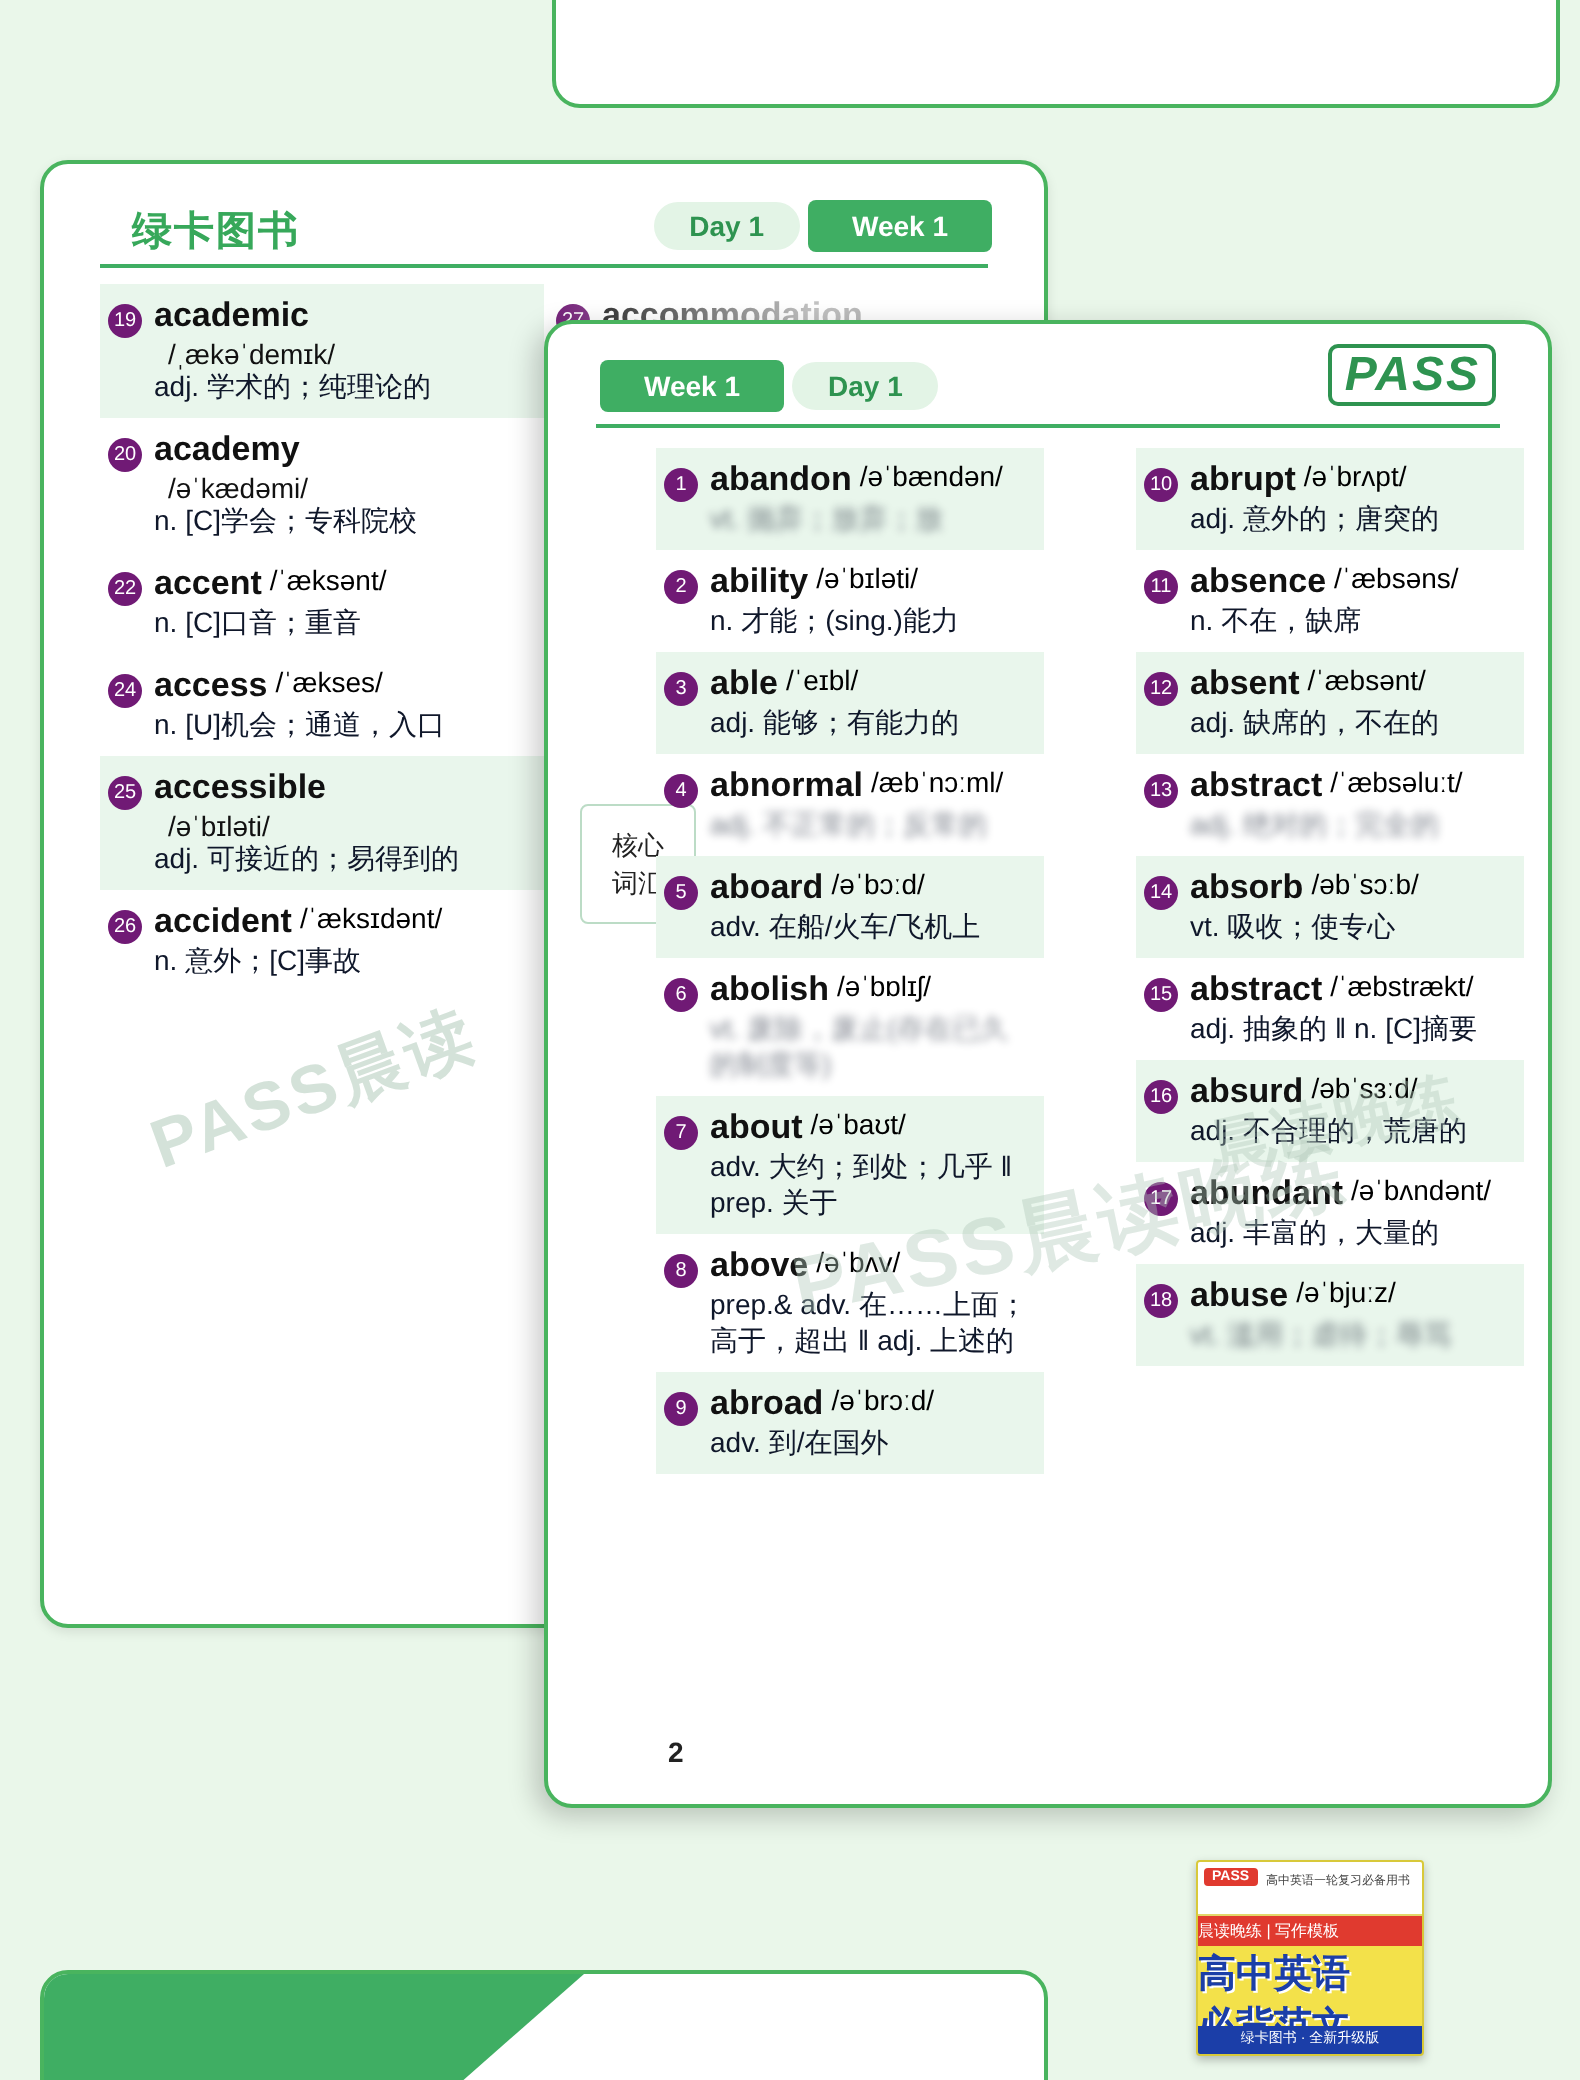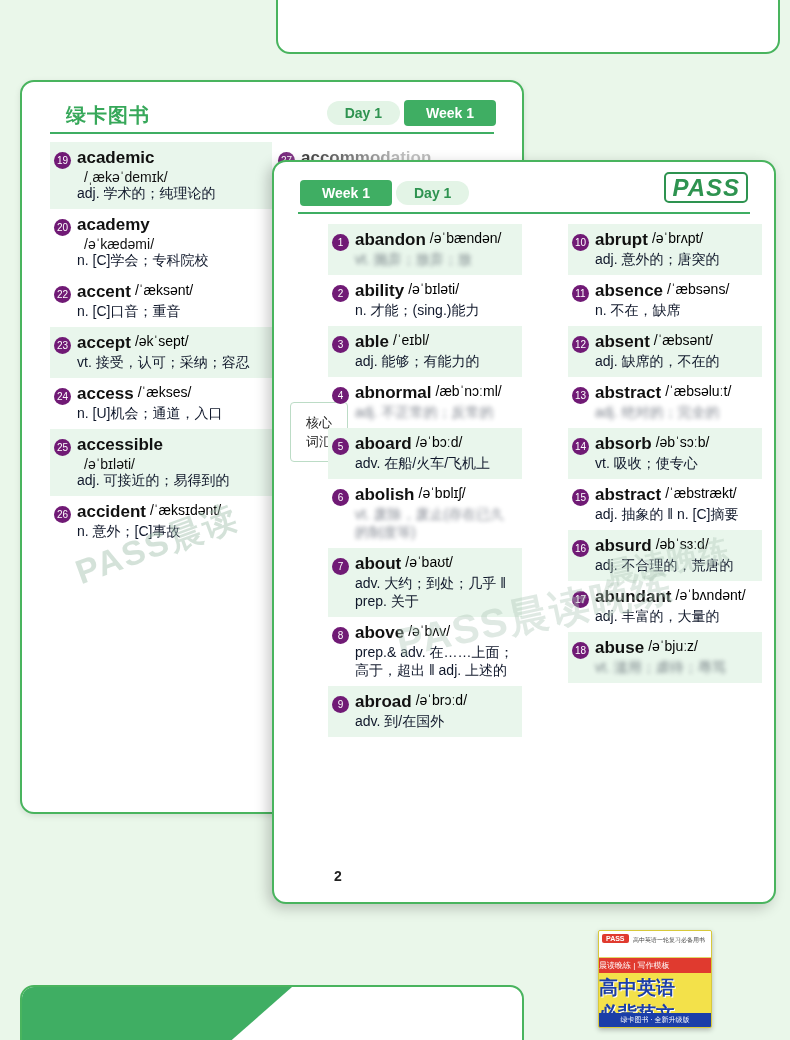--- a/index.html
+++ b/index.html
@@ -191,28 +191,20 @@
 
     <div class="entry">
       <div class="entry-head">
           <span class="num">22</span>
           <span class="word">accent</span>
           <span class="inline-phon">/ˈæksənt/</span>
         </div>
       <div class="def">n. [C]口音；重音</div>
     </div>
 
-    <div class="entry shade">
-      <div class="entry-head">
-          <span class="num">23</span>
-          <span class="word">accept</span>
-          <span class="inline-phon">/əkˈsept/</span>
-        </div>
-      <div class="def">vt. 接受，认可；采纳；容忍</div>
-    </div>
 
     <div class="entry">
       <div class="entry-head">
           <span class="num">24</span>
           <span class="word">access</span>
           <span class="inline-phon">/ˈækses/</span>
         </div>
       <div class="def">n. [U]机会；通道，入口</div>
     </div>
 

